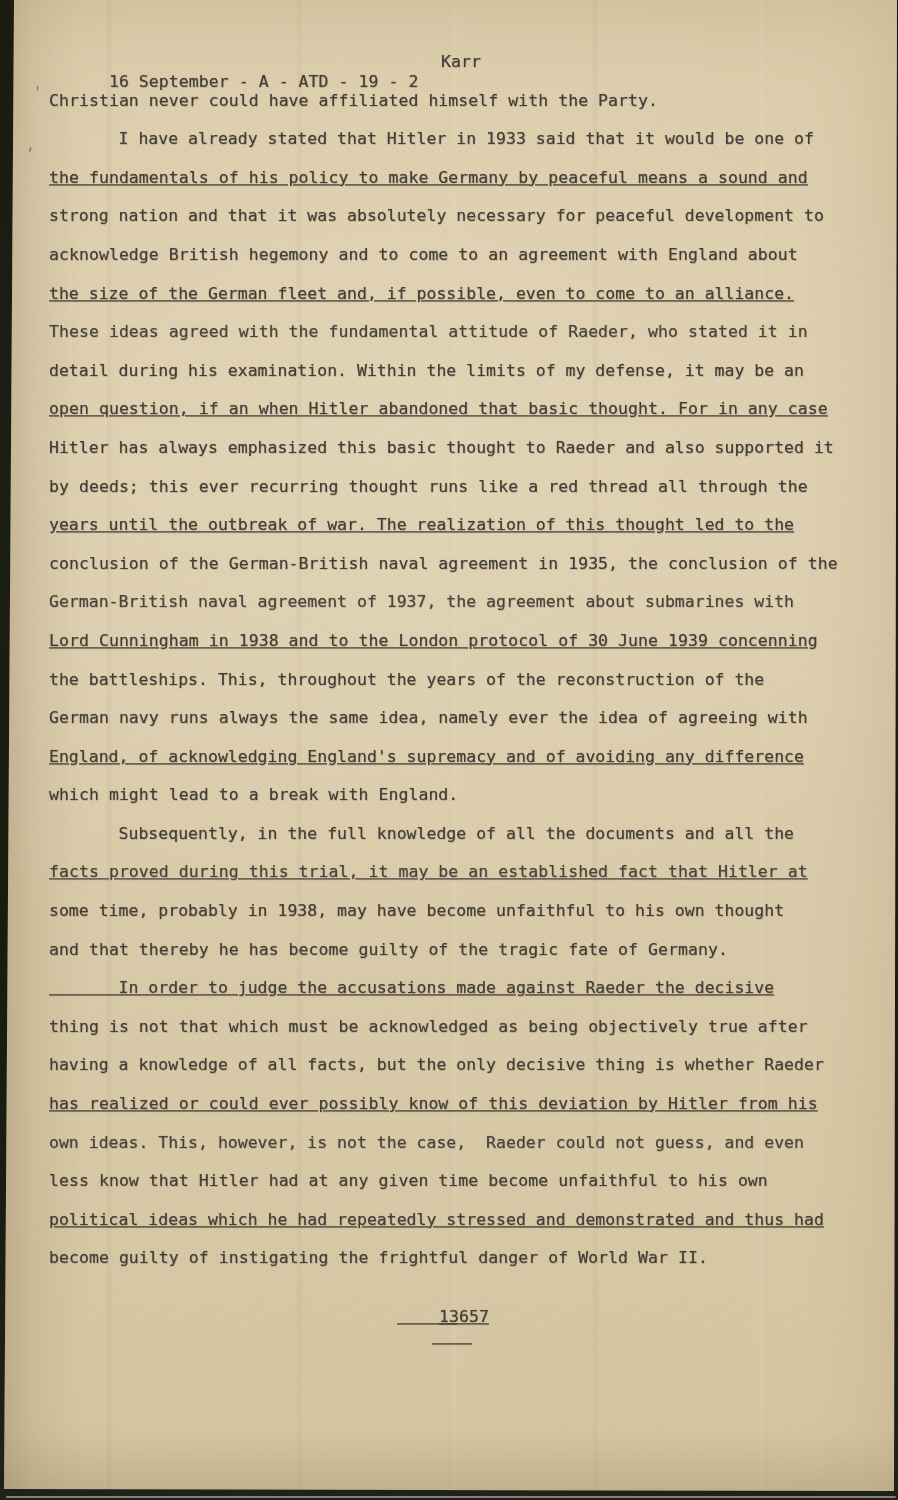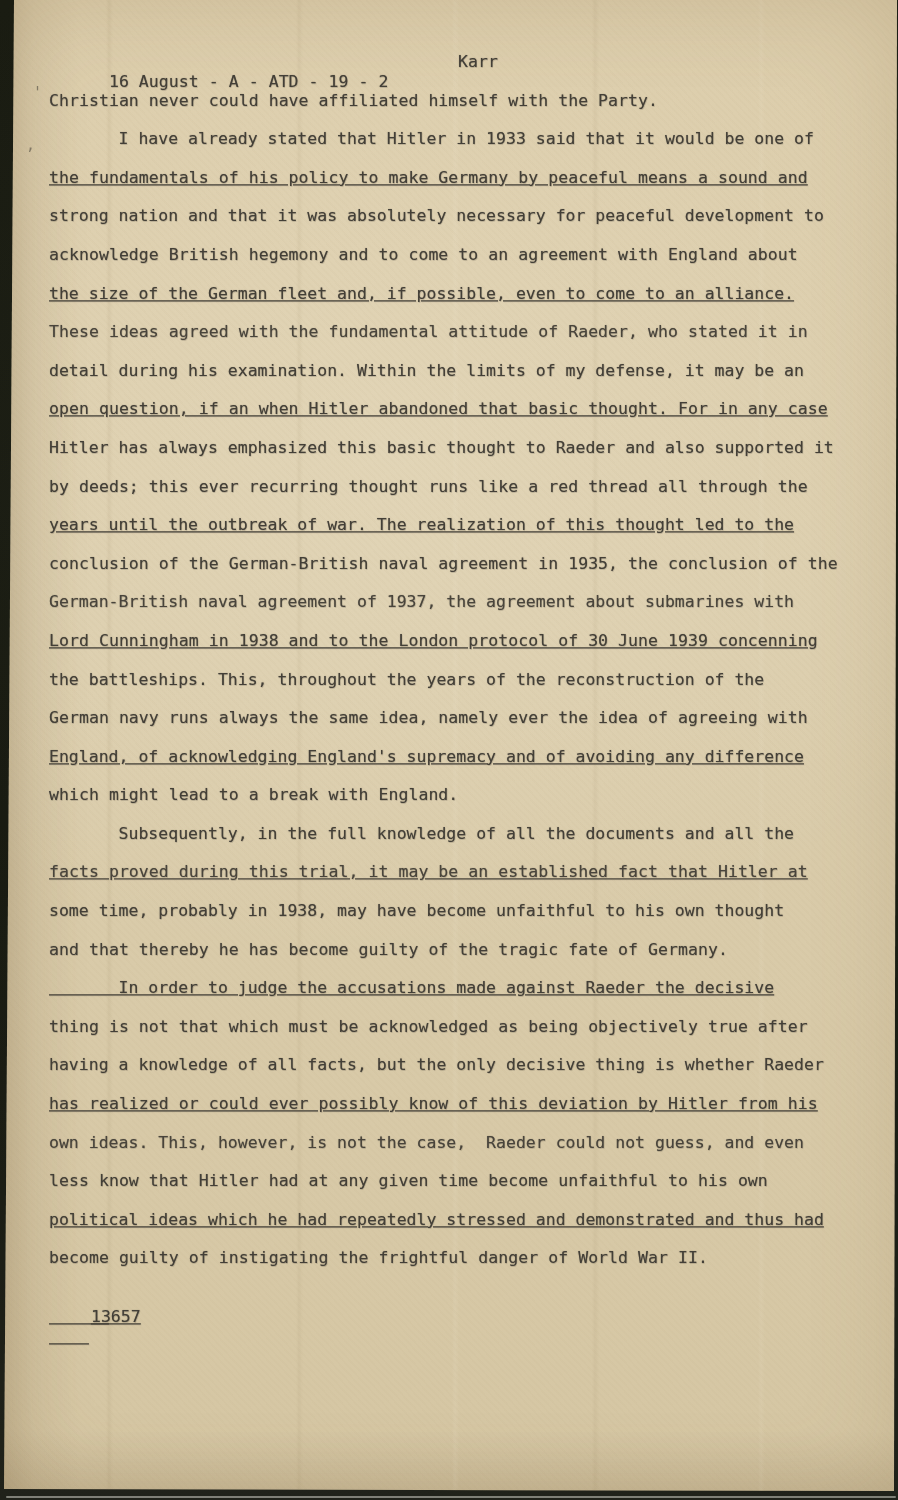--- a/index.html
+++ b/index.html
@@ -52,24 +52,24 @@
   .line {
     height: 38.6px;
     white-space: pre;
     position: relative;
   }
   .line:nth-child(odd)  { letter-spacing: 0.05px; }
   .line:nth-child(3n)   { transform: translateY(0.4px); text-decoration: underline; }
   .line:nth-child(7n)   { opacity: 0.96; }
   #body-lines { display: contents; }
   .header-right {
-    position: absolute; left: 409px; top: 0;
+    position: absolute; left: 392px; top: 0;
     white-space: pre;
   }
-  .page-number-line { }
+  .page-number-line { text-align: center; }
   .page-number-line span { position: relative; left: -18px; }
   .stray-mark {
     position: absolute;
     color: rgba(66,62,54,0.55);
     font-size: 15px;
     filter: blur(0.3px);
   }
   .stray-mark-1 { left: 33px; top: 84px; }
   .stray-mark-2 { left: 26px; top: 136px; }
 </style>
@@ -79,21 +79,21 @@
 <div class="scan-bg">
   <div class="scan-edge-line"></div>
 </div>
 
 <div class="paper">
   <span class="stray-mark stray-mark-1">'</span>
   <span class="stray-mark stray-mark-2">,</span>
 
   <div class="text-block">
     <div class="line">
-      <span>16 August - A - ATD - 19 - 2</span>
+      <span>16 September - A - ATD - 19 - 2</span>
       <span class="header-right">Karr</span>
     </div>
 
     <div id="body-lines"><div class="line">Christian never could have affiliated himself with the Party.</div><div class="line">       I have already stated that Hitler in 1933 said that it would be one of</div><div class="line">the fundamentals of his policy to make Germany by peaceful means a sound and</div><div class="line">strong nation and that it was absolutely necessary for peaceful development to</div><div class="line">acknowledge British hegemony and to come to an agreement with England about</div><div class="line">the size of the German fleet and, if possible, even to come to an alliance.</div><div class="line">These ideas agreed with the fundamental attitude of Raeder, who stated it in</div><div class="line">detail during his examination. Within the limits of my defense, it may be an</div><div class="line">open question, if an when Hitler abandoned that basic thought. For in any case</div><div class="line">Hitler has always emphasized this basic thought to Raeder and also supported it</div><div class="line">by deeds; this ever recurring thought runs like a red thread all through the</div><div class="line">years until the outbreak of war. The realization of this thought led to the</div><div class="line">conclusion of the German-British naval agreement in 1935, the conclusion of the</div><div class="line">German-British naval agreement of 1937, the agreement about submarines with</div><div class="line">Lord Cunningham in 1938 and to the London protocol of 30 June 1939 concenning</div><div class="line">the battleships. This, throughout the years of the reconstruction of the</div><div class="line">German navy runs always the same idea, namely ever the idea of agreeing with</div><div class="line">England, of acknowledging England's supremacy and of avoiding any difference</div><div class="line">which might lead to a break with England.</div><div class="line">       Subsequently, in the full knowledge of all the documents and all the</div><div class="line">facts proved during this trial, it may be an established fact that Hitler at</div><div class="line">some time, probably in 1938, may have become unfaithful to his own thought</div><div class="line">and that thereby he has become guilty of the tragic fate of Germany.</div><div class="line">       In order to judge the accusations made against Raeder the decisive</div><div class="line">thing is not that which must be acknowledged as being objectively true after</div><div class="line">having a knowledge of all facts, but the only decisive thing is whether Raeder</div><div class="line">has realized or could ever possibly know of this deviation by Hitler from his</div><div class="line">own ideas. This, however, is not the case,  Raeder could not guess, and even</div><div class="line">less know that Hitler had at any given time become unfaithful to his own</div><div class="line">political ideas which he had repeatedly stressed and demonstrated and thus had</div><div class="line">become guilty of instigating the frightful danger of World War II.</div></div>
 
     <div class="line page-number-line">
       <span>13657</span>
     </div>
   </div>
 </div>

